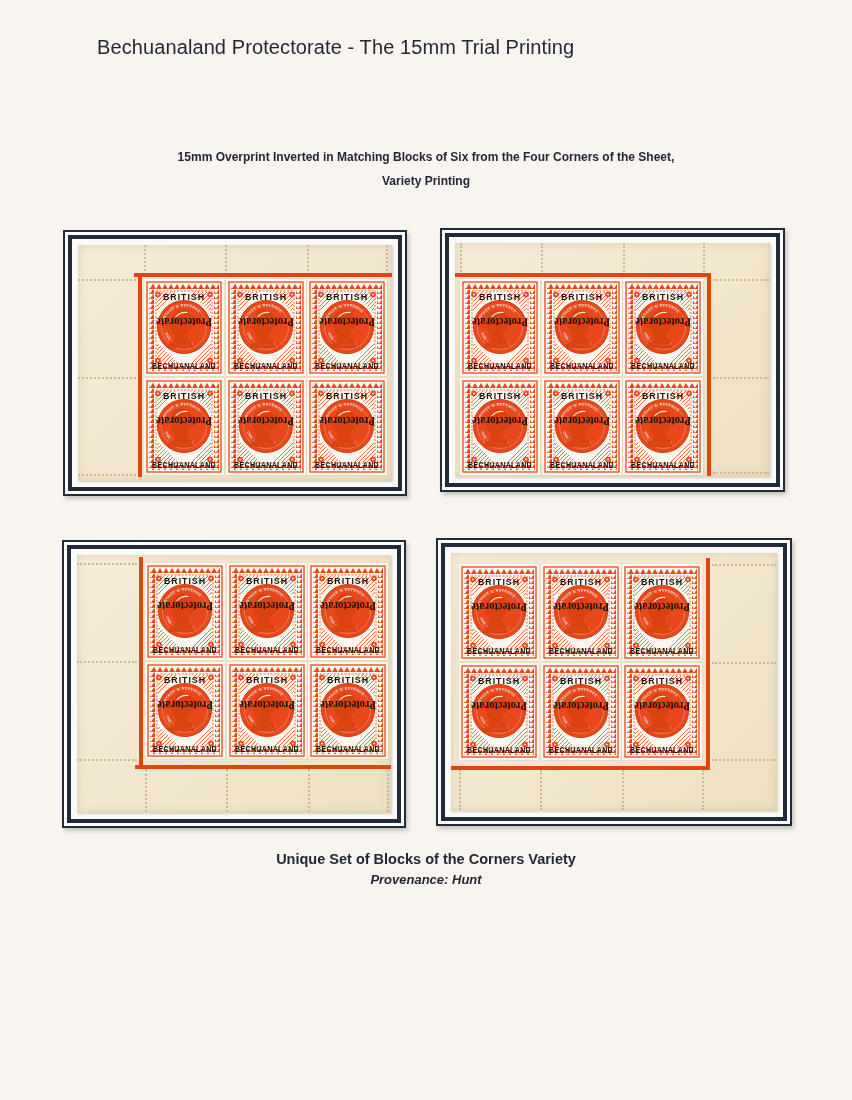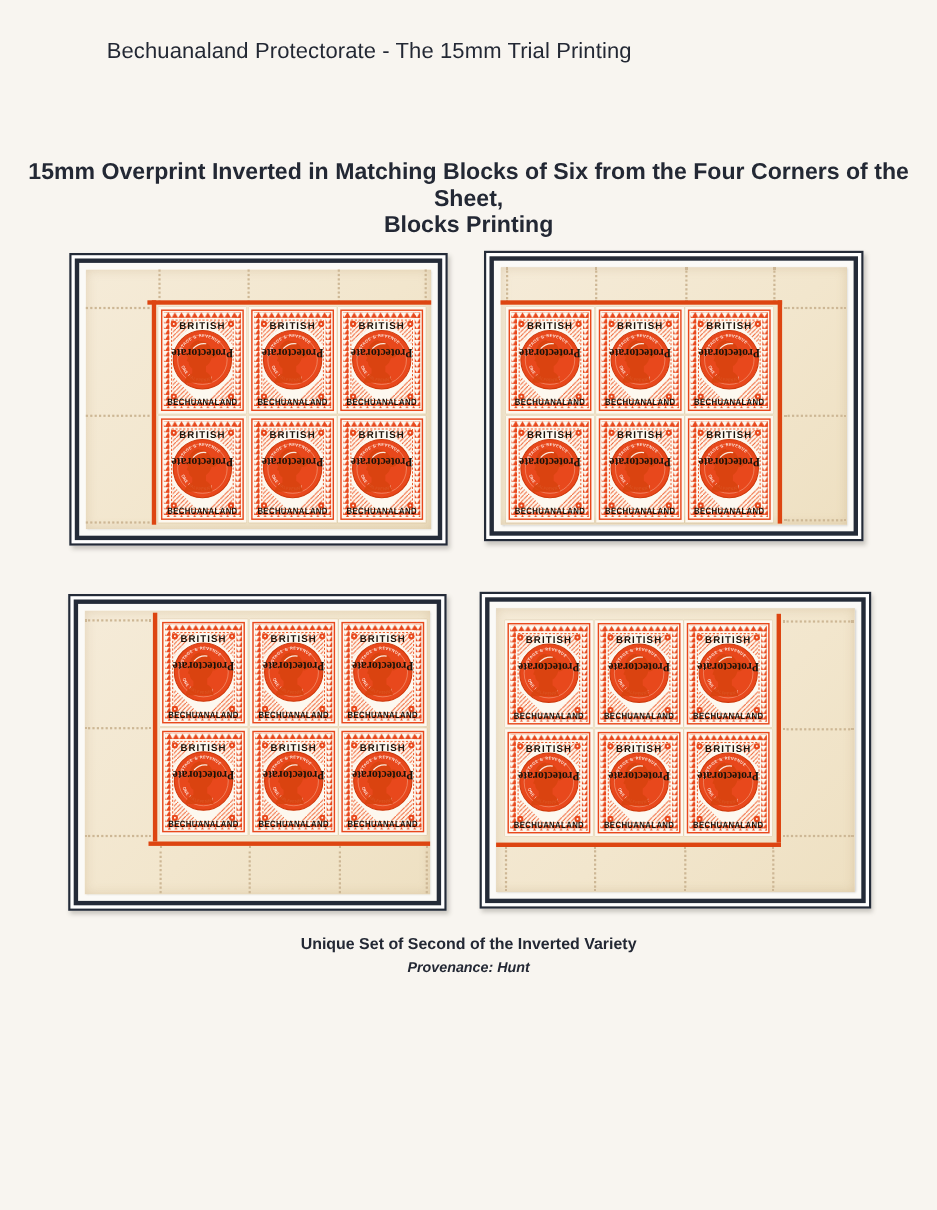--- a/index.html
+++ b/index.html
@@ -17,21 +17,21 @@
     font-family:"Liberation Sans",sans-serif;
     color:var(--text-dark);
     overflow:hidden;
   }
   .title{
     position:absolute;left:97px;top:36px;
     font-size:20px;font-weight:normal;letter-spacing:.1px;
   }
   .subtitle{
     position:absolute;left:0;right:0;top:145px;
-    text-align:center;font-size:21px;font-weight:bold;line-height:24px;
+    text-align:center;font-size:12px;font-weight:bold;line-height:24px;
   }
   .caption{
     position:absolute;left:0;right:0;top:851px;
     text-align:center;font-size:14.5px;font-weight:bold;
   }
   .provenance{
     position:absolute;left:0;right:0;top:872px;
     text-align:center;font-size:13px;font-weight:bold;font-style:italic;
   }
   .panel{
@@ -112,21 +112,21 @@
     </g>
   </defs>
 </svg>
 
 <div class="page">
 
   <div class="title">Bechuanaland Protectorate - The 15mm Trial Printing</div>
 
   <div class="subtitle">
     <div>15mm Overprint Inverted in Matching Blocks of Six from the Four Corners of the Sheet,</div>
-    <div>Blocks Printing</div>
+    <div>Variety Printing</div>
   </div>
 
   <figure class="panel" style="left:63px;top:230px;width:344px;height:266px">
     <div class="frame-inner">
       <div class="scan">
         <div class="perf v" style="left:66px;top:0;height:30px"></div>
         <div class="perf v" style="left:147px;top:0;height:30px"></div>
         <div class="perf v" style="left:229px;top:0;height:30px"></div>
         <div class="perf v" style="left:308px;top:0;height:30px"></div>
         <div class="perf h" style="left:0;top:34px;width:58px"></div>
@@ -259,16 +259,16 @@
               <use href="#stamp-design" xlink:href="#stamp-design"></use>
             </svg>
             <svg viewBox="0 0 80 97" class="stamp">
               <use href="#stamp-design" xlink:href="#stamp-design"></use>
             </svg>
           </div>
       </div>
     </div>
   </figure>
 
-  <div class="caption">Unique Set of Second of the Inverted Variety</div>
+  <div class="caption">Unique Set of Blocks of the Corners Variety</div>
   <div class="provenance">Provenance: Hunt</div>
 
 </div>
 
 </body></html>

